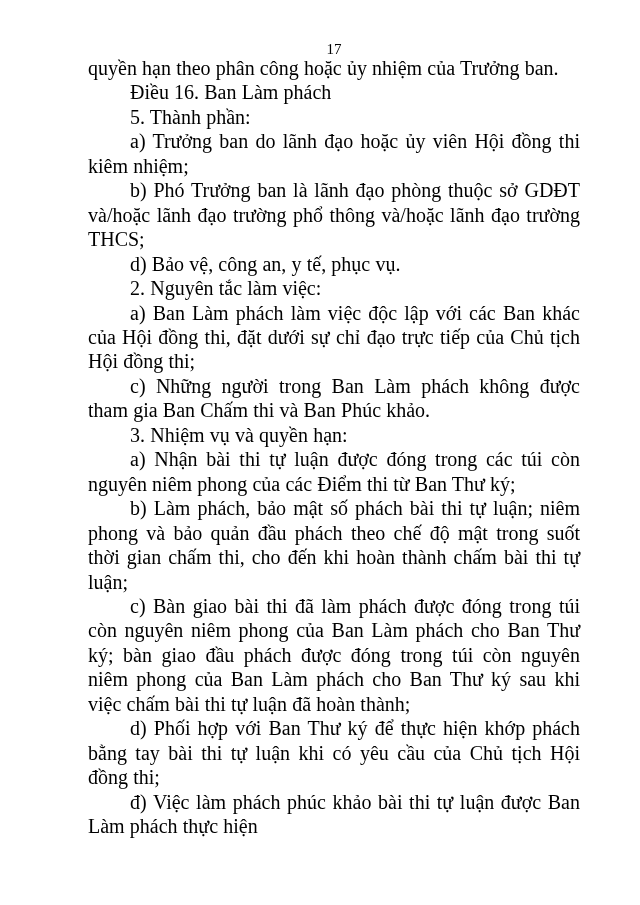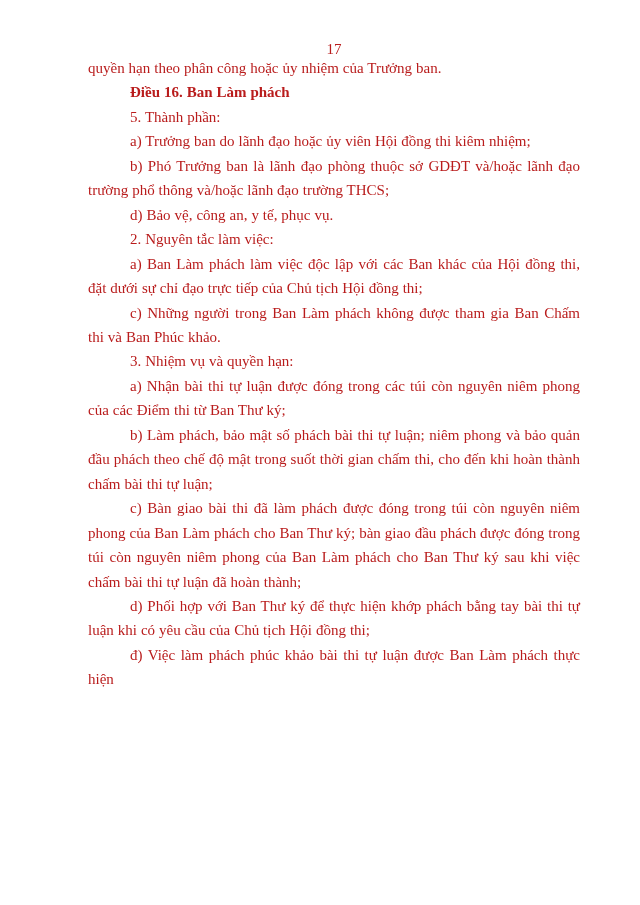--- a/index.html
+++ b/index.html
@@ -23,43 +23,43 @@
     width: 492px;
     text-align: center;
     font-size: 15px;
     line-height: 16px;
   }
   .text-block {
     position: absolute;
     top: 56px;
     left: 88px;
     width: 492px;
-    font-size: 15px;
+    font-size: 20px;
     line-height: 24.45px;
     text-align: justify;
     text-align-last: left;
     word-spacing: 0.2px;
   }
   .text-block p {
     margin: 0;
     padding: 0;
     text-indent: 42px;
   }
   .text-block p.continuation {
     text-indent: 0;
   }
   .text-block p.heading {
-    font-weight: bold;
+    font-weight: normal;
     text-align: left;
   }
 </style>
 </head>
 <body>
 
-<div class="page" style="color: #b91c1c; background: rgb(255, 255, 255);">
+<div class="page" style="color: #000000; background: rgb(255, 255, 255);">
   <div class="page-number">17</div>
   <div class="text-block">
       <p class="continuation">quyền hạn theo phân công hoặc ủy nhiệm của Trưởng ban.</p>
       <p class="heading">Điều 16. Ban Làm phách</p>
       <p class="normal">5. Thành phần:</p>
       <p class="normal">a) Trưởng ban do lãnh đạo hoặc ủy viên Hội đồng thi kiêm nhiệm;</p>
       <p class="normal">b) Phó Trưởng ban là lãnh đạo phòng thuộc sở GDĐT và/hoặc lãnh đạo trường phổ thông và/hoặc lãnh đạo trường THCS;</p>
       <p class="normal">d) Bảo vệ, công an, y tế, phục vụ.</p>
       <p class="normal">2. Nguyên tắc làm việc:</p>
       <p class="normal">a) Ban Làm phách làm việc độc lập với các Ban khác của Hội đồng thi, đặt dưới sự chỉ đạo trực tiếp của Chủ tịch Hội đồng thi;</p>

